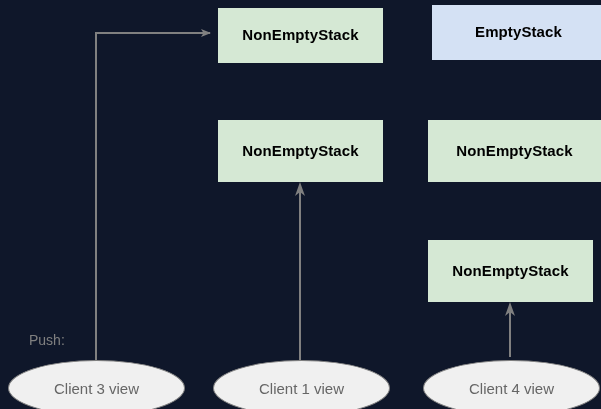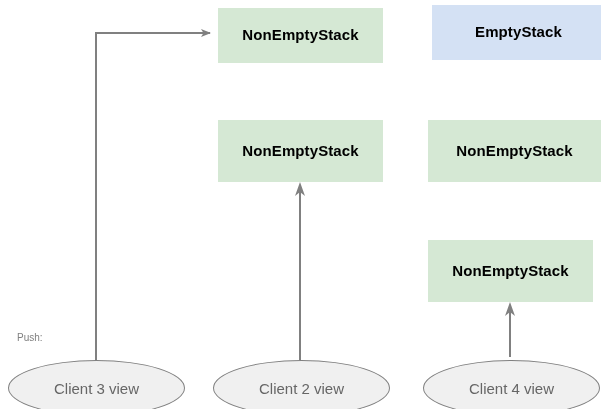--- a/index.html
+++ b/index.html
@@ -4,21 +4,21 @@
 <style>
   html, body {
     margin: 0;
     padding: 0;
     background: #000000;
   }
   #canvas {
     position: relative;
     width: 601px;
     height: 409px;
-    background: #ffffff;
+    background: #0f172a;
     overflow: hidden;
     font-family: "Liberation Sans", sans-serif;
   }
   .node-box {
     position: absolute;
     box-sizing: border-box;
     display: flex;
     align-items: center;
     justify-content: center;
     font-weight: bold;
@@ -44,23 +44,24 @@
     border-radius: 50%;
     display: flex;
     align-items: center;
     justify-content: center;
     font-size: 15px;
     color: #666666;
     text-align: center;
   }
   .free-label {
     position: absolute;
-    font-size: 10px;
+    font-size: 14px;
     color: #808080;
     white-space: nowrap;
+    margin-left: 12px;
   }
   svg.edges {
     position: absolute;
     left: 0;
     top: 0;
     width: 601px;
     height: 409px;
     overflow: visible;
     pointer-events: none;
   }
@@ -115,20 +116,20 @@
     <span>NonEmptyStack</span>
   </div>
 
   <div class="free-label" style="left:17px; top:332px;">Push:</div>
 
   <div class="ellipse-node" style="left:8px; top:360px; width:177px; height:56px;">
     <span>Client 3 view</span>
   </div>
 
   <div class="ellipse-node" style="left:213px; top:360px; width:177px; height:56px;">
-    <span>Client 2 view</span>
+    <span>Client 1 view</span>
   </div>
 
   <div class="ellipse-node" style="left:423px; top:360px; width:177px; height:56px;">
     <span>Client 4 view</span>
   </div>
 
 </div>
 
 </body></html>

